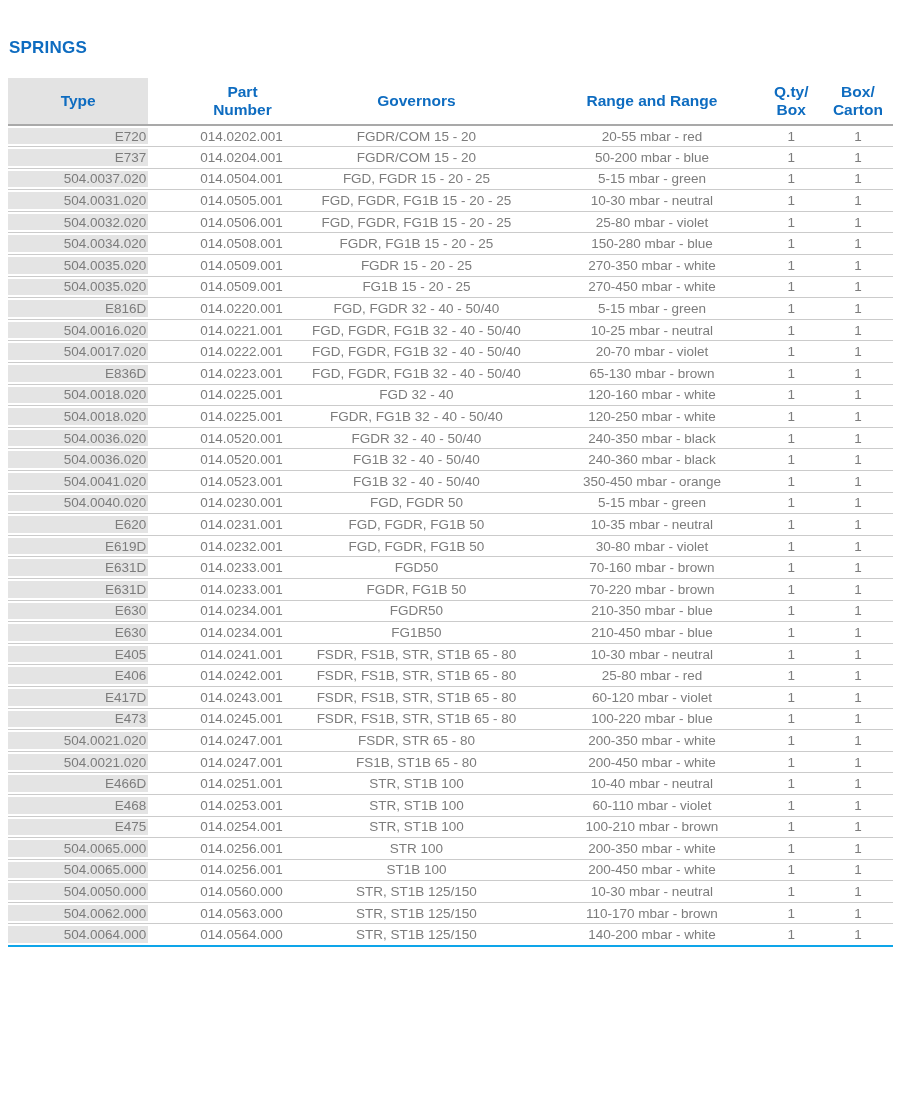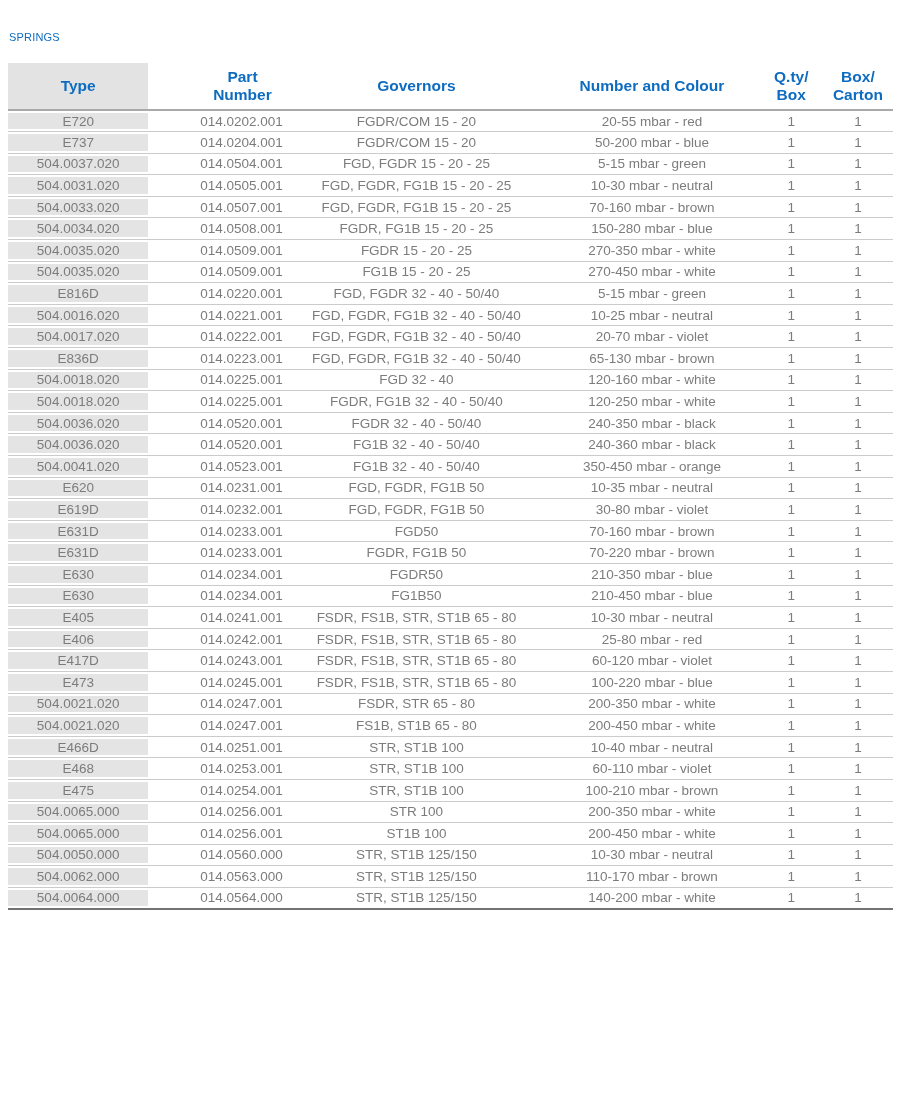--- a/index.html
+++ b/index.html
@@ -5,25 +5,25 @@
   * { box-sizing: border-box; }
   html, body { margin: 0; padding: 0; }
   body {
     width: 900px; height: 1100px;
     background: #ffffff;
     font-family: "Liberation Sans", sans-serif;
     overflow: hidden;
   }
   .page { padding: 26px 7px 0 8px; }
   .page-title {
-    font-size: 11px;
-    font-weight: normal;
+    font-size: 17px;
+    font-weight: bold;
     color: #0e6cc0;
     letter-spacing: 0.2px;
-    margin: 5px 0 0 1px;
+    margin: 12px 0 0 1px;
   }
   table.springs {
     width: 885px;
     border-collapse: collapse;
     table-layout: fixed;
     margin-top: 20px;
   }
   thead th {
     height: 47px;
     vertical-align: middle;
@@ -44,42 +44,43 @@
     vertical-align: middle;
     font-size: 13.5px;
     color: #7c7c7c;
     border-bottom: 1px solid #cbcbcb;
     white-space: nowrap;
     overflow: hidden;
   }
   tbody td.col-0 {
     background: #e4e4e4;
     box-shadow: inset 0 2px 0 0 #ffffff, inset 0 -2px 0 0 #ffffff;
-  }
-  tbody tr:last-child td { border-bottom: 2px solid #737373; }
+    text-align: right;
+  }
+  tbody tr:last-child td { border-bottom: 2px solid #0ea5e9; }
   .col-0 { width: 140px; }
   .col-1 { width: 140px; padding-left: 48px; }
   .col-2 { width: 255px; }
   .col-3 { width: 215px; }
   .col-4 { width: 63px; }
   .col-5 { width: 70px; }
 </style>
 </head>
 <body>
 
 <div class="page">
   <h1 class="page-title">SPRINGS</h1>
 
   <table class="springs">
     <thead>
       <tr>
         <th class="col-0">Type</th>
         <th class="col-1">Part Number</th>
         <th class="col-2">Governors</th>
-        <th class="col-3">Number and Colour</th>
+        <th class="col-3">Range and Range</th>
         <th class="col-4">
           <span class="hdr-line">Q.ty/</span>
           <span class="hdr-line">Box</span>
         </th>
         <th class="col-5">
           <span class="hdr-line">Box/</span>
           <span class="hdr-line">Carton</span>
         </th>
       </tr>
     </thead>
@@ -110,24 +111,24 @@
         </tr>
         <tr>
           <td class="col-0">504.0031.020</td>
           <td class="col-1">014.0505.001</td>
           <td class="col-2">FGD, FGDR, FG1B 15 - 20 - 25</td>
           <td class="col-3">10-30 mbar - neutral</td>
           <td class="col-4">1</td>
           <td class="col-5">1</td>
         </tr>
         <tr>
-          <td class="col-0">504.0033.020</td>
-          <td class="col-1">014.0507.001</td>
+          <td class="col-0">504.0032.020</td>
+          <td class="col-1">014.0506.001</td>
           <td class="col-2">FGD, FGDR, FG1B 15 - 20 - 25</td>
-          <td class="col-3">70-160 mbar - brown</td>
+          <td class="col-3">25-80 mbar - violet</td>
           <td class="col-4">1</td>
           <td class="col-5">1</td>
         </tr>
         <tr>
           <td class="col-0">504.0034.020</td>
           <td class="col-1">014.0508.001</td>
           <td class="col-2">FGDR, FG1B 15 - 20 - 25</td>
           <td class="col-3">150-280 mbar - blue</td>
           <td class="col-4">1</td>
           <td class="col-5">1</td>
@@ -210,20 +211,28 @@
           <td class="col-2">FG1B 32 - 40 - 50/40</td>
           <td class="col-3">240-360 mbar - black</td>
           <td class="col-4">1</td>
           <td class="col-5">1</td>
         </tr>
         <tr>
           <td class="col-0">504.0041.020</td>
           <td class="col-1">014.0523.001</td>
           <td class="col-2">FG1B 32 - 40 - 50/40</td>
           <td class="col-3">350-450 mbar - orange</td>
+          <td class="col-4">1</td>
+          <td class="col-5">1</td>
+        </tr>
+        <tr>
+          <td class="col-0">504.0040.020</td>
+          <td class="col-1">014.0230.001</td>
+          <td class="col-2">FGD, FGDR 50</td>
+          <td class="col-3">5-15 mbar - green</td>
           <td class="col-4">1</td>
           <td class="col-5">1</td>
         </tr>
         <tr>
           <td class="col-0">E620</td>
           <td class="col-1">014.0231.001</td>
           <td class="col-2">FGD, FGDR, FG1B 50</td>
           <td class="col-3">10-35 mbar - neutral</td>
           <td class="col-4">1</td>
           <td class="col-5">1</td>

